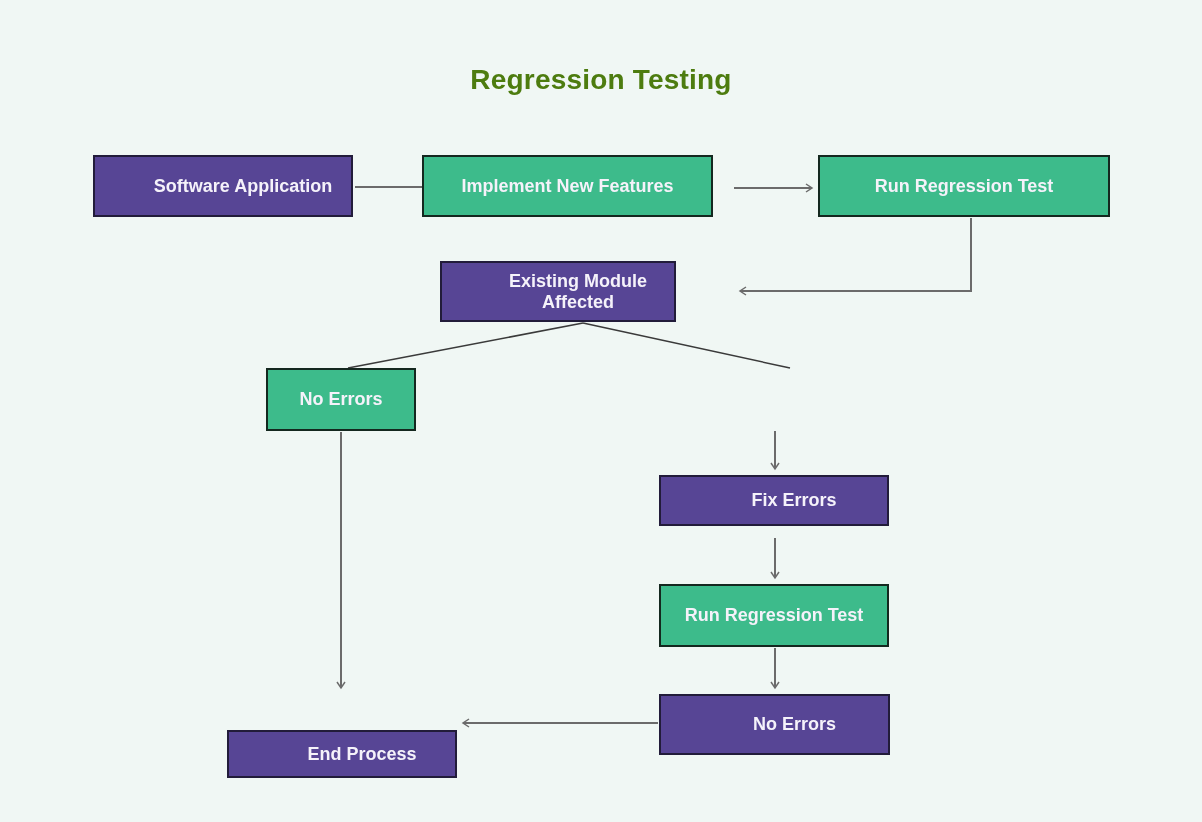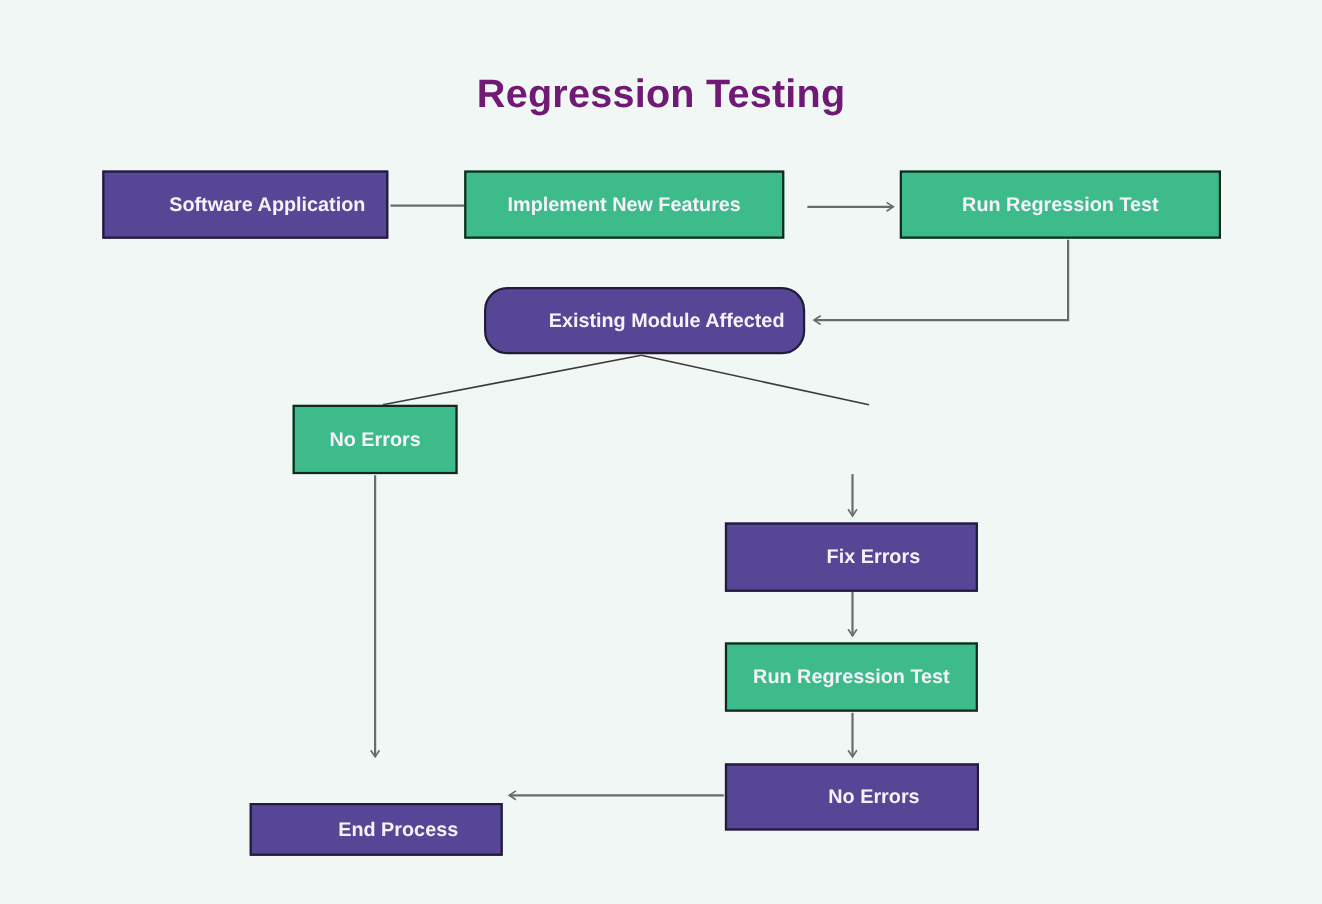--- a/index.html
+++ b/index.html
@@ -11,23 +11,23 @@
     background: #f0f7f4;
     font-family: "Liberation Sans", sans-serif;
     overflow: hidden;
   }
   .diagram-title {
     position: absolute;
     top: 64px;
     left: 0;
     width: 100%;
     text-align: center;
-    font-size: 36px;
+    font-size: 28px;
     font-weight: 700;
-    color: #701a75;
+    color: #4d7c0f;
     letter-spacing: 0.2px;
   }
   .node {
     position: absolute;
     display: flex;
     align-items: center;
     justify-content: center;
     font-size: 18px;
     font-weight: 700;
     color: #f5f2fa;
@@ -78,26 +78,26 @@
 
     <line x1="341" y1="432" x2="341" y2="688" stroke="#6b6b6b" stroke-width="2" marker-end="url(#arrowGray)"></line>
   </svg>
 
   <div class="node purple" style="left:93px;  top:155px; width:260px; height:62px;">Software Application</div>
 
   <div class="node green" style="left:422px; top:155px; width:291px; height:62px;">Implement New Features</div>
 
   <div class="node green" style="left:818px; top:155px; width:292px; height:62px;">Run Regression Test</div>
 
-  <div class="node purple" style="left:440px; top:261px; width:292px; height:61px;border-radius:21px;">Existing Module Affected</div>
+  <div class="node purple" style="left:440px; top:261px; width:236px; height:61px;">Existing Module Affected</div>
 
   <div class="node green" style="left:266px; top:368px; width:150px; height:63px;">No Errors</div>
 
 
-  <div class="node purple" style="left:659px; top:475px; width:230px; height:63px;">Fix Errors</div>
+  <div class="node purple" style="left:659px; top:475px; width:230px; height:51px;">Fix Errors</div>
 
   <div class="node green" style="left:659px; top:584px; width:230px; height:63px;">Run Regression Test</div>
 
   <div class="node purple" style="left:659px; top:694px; width:231px; height:61px;">No Errors</div>
 
   <div class="node purple" style="left:227px; top:694px; width:230px; height:48px;margin-top:36px;">End Process</div>
 
 </div>
 
 </body></html>

